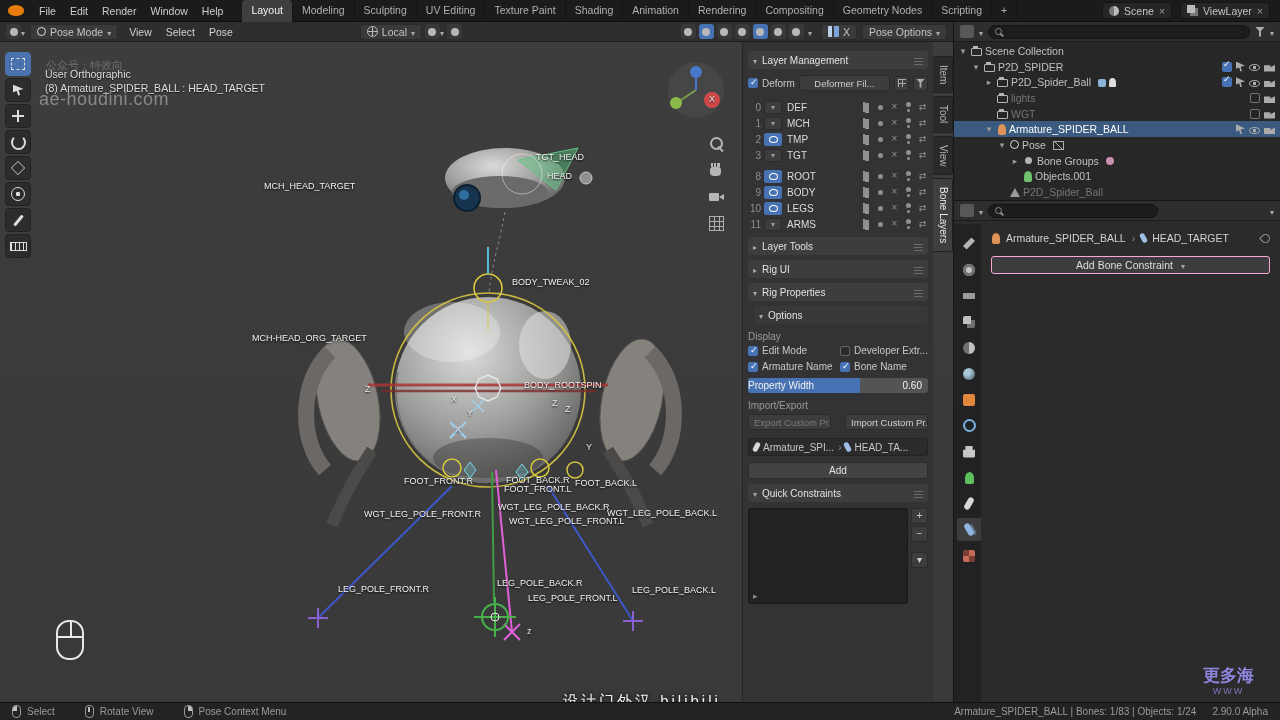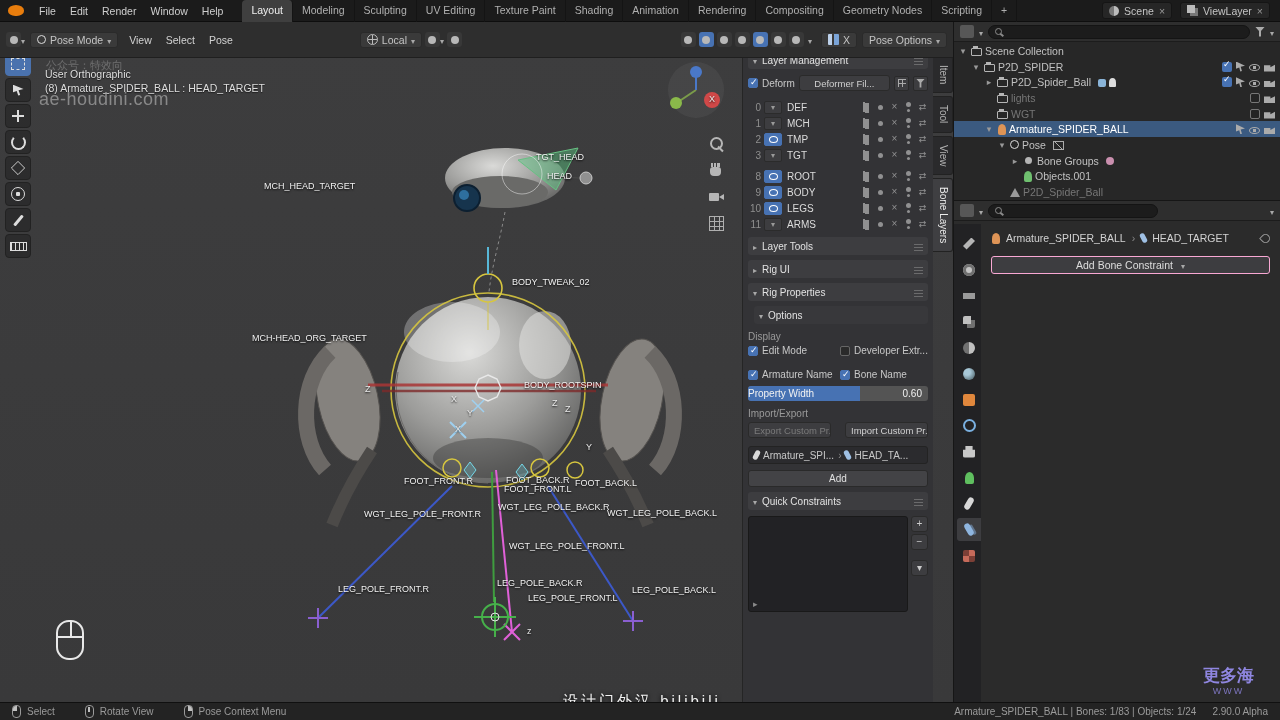--- a/index.html
+++ b/index.html
@@ -12,21 +12,21 @@
 .menu{padding:0 7px;color:#cfcfcf;font-size:10.5px;}
 #workspaces{display:flex;margin-left:12px;height:22px;align-items:stretch;}
 .wtab{padding:4px 9px 3px;color:#b0b0b0;font-size:10.5px;border-right:1px solid #141414;}
 .wtab.active{background:#3f3f3f;color:#f0f0f0;border-radius:4px 4px 0 0;}
 #tb-right{margin-left:auto;display:flex;align-items:center;gap:8px;padding-right:10px;}
 .tbsel{display:flex;align-items:center;gap:5px;background:#262626;border:1px solid #151515;border-radius:3px;padding:1px 6px;height:17px;font-size:10.5px;}
 .xbtn{color:#999;}.xbtn::after{content:'×';}
 .mi{width:11px;height:11px;display:inline-block;position:relative;flex:none;}
 
 
-#vp-header{position:absolute;left:0;top:22px;width:953px;height:36px;background:#2e2e2e;border-bottom:1px solid #1f1f1f;display:flex;align-items:center;z-index:4;font-size:10.5px;}
+#vp-header{position:absolute;left:0;top:22px;width:953px;height:20px;background:#2e2e2e;border-bottom:1px solid #1f1f1f;display:flex;align-items:center;z-index:4;font-size:10.5px;}
 .hdd{display:flex;align-items:center;gap:4px;padding:1px 6px;background:#3a3a3a;border:1px solid #2a2a2a;border-radius:3px;margin-left:5px;height:16px;white-space:nowrap;}
 .hmenus{display:flex;margin-left:4px;}
 .hmenu{padding:0 7px;color:#d2d2d2;}
 .tri-d{display:inline-block;}
 .tri-d::after{content:'▾';color:#a8a8a8;font-size:8px;}
 .tri-r::after{content:'▸';color:#a8a8a8;font-size:8px;}
 .hic{width:15px;height:15px;border-radius:3px;background:#383838;display:inline-flex;align-items:center;justify-content:center;margin-left:3px;flex:none;}
 .hic::after{content:'';width:8px;height:8px;border-radius:50%;background:#b8b8b8;}
 .hic.on{background:#4772b3;}
 .hright{margin-left:auto;display:flex;align-items:center;padding-right:6px;}
@@ -99,21 +99,21 @@
 .lrow.on .ltgl{background:#4772b3;border-color:#4772b3;}
 .lrow.on .ltgl::after{content:'';width:7px;height:5px;border:1px solid #fff;border-radius:50%;}
 .lname{flex:1;color:#dcdcdc;padding-left:2px;}
 .lic{width:11px;height:12px;opacity:.75;flex:none;position:relative;}
 .lic.f::after{content:'';position:absolute;left:2px;top:1px;width:2px;height:10px;background:#b0b0b0;box-shadow:2px 1px 0 #b0b0b0,4px 1px 0 #b0b0b0;}
 .lic.d::after{content:'';position:absolute;left:3px;top:4px;width:5px;height:5px;border-radius:50%;background:#b0b0b0;}
 .lic.x::after{content:'×';color:#b0b0b0;font-size:10px;line-height:12px;display:block;text-align:center;}
 .lic.p::after{content:'';position:absolute;left:3px;top:1px;width:5px;height:5px;border-radius:50%;background:#b0b0b0;box-shadow:0 6px 0 -1px #b0b0b0;}
 .lic.s::after{content:'⇄';color:#b0b0b0;font-size:9px;line-height:12px;display:block;text-align:center;}
 .nlabel{color:#9a9a9a;margin:7px 0 3px;}
-.chkgrid{display:grid;grid-template-columns:1fr 1fr;gap:13px 4px;margin:3px 0;text-align:center;}
+.chkgrid{display:grid;grid-template-columns:1fr 1fr;gap:5px 4px;margin:3px 0;text-align:center;}
 .slider{position:relative;height:15px;background:#545454;border-radius:3px;overflow:hidden;margin:6px 0;display:flex;align-items:center;}
 .slider .fill{position:absolute;left:0;top:0;bottom:0;background:#4772b3;}
 .slider .slabel{position:relative;z-index:1;color:#f2f2f2;}
 .slider .sval{position:relative;z-index:1;margin-left:auto;margin-right:6px;color:#f2f2f2;}
 .btnrow{display:flex;gap:14px;margin:3px 0;}
 .btnrow .nbtn{flex:1;text-align:center;}
 .trow{display:flex;align-items:center;gap:4px;background:#2b2b2e;border:1px solid #232323;border-radius:3px;height:18px;margin:8px 0 6px;padding:0 5px;}
 .chev::after{content:'›';color:#8a8a8a;}
 .ico-bone-sm{background:#d8d8d8;border-radius:3px;width:5px;height:10px;transform:rotate(28deg);}
 .ico-bonew-sm{background:#9fc0e4;border-radius:3px;width:5px;height:10px;transform:rotate(-28deg);}
@@ -401,21 +401,21 @@
       <span class="bone-label" style="left: 264px; top: 181px;">MCH_HEAD_TARGET</span>
       <span class="bone-label" style="left: 512px; top: 277px;">BODY_TWEAK_02</span>
       <span class="bone-label" style="left: 252px; top: 333px;">MCH-HEAD_ORG_TARGET</span>
       <span class="bone-label" style="left: 524px; top: 380px;">BODY_ROOTSPIN</span>
       <span class="bone-label" style="left: 404px; top: 476px;">FOOT_FRONT.R</span>
       <span class="bone-label" style="left: 506px; top: 475px;">FOOT_BACK.R</span>
       <span class="bone-label" style="left: 504px; top: 484px;">FOOT_FRONT.L</span>
       <span class="bone-label" style="left: 575px; top: 478px;">FOOT_BACK.L</span>
       <span class="bone-label" style="left: 364px; top: 509px;">WGT_LEG_POLE_FRONT.R</span>
       <span class="bone-label" style="left: 498px; top: 502px;">WGT_LEG_POLE_BACK.R</span>
-      <span class="bone-label" style="left: 509px; top: 516px; margin-top: 25px;">WGT_LEG_POLE_FRONT.L</span>
+      <span class="bone-label" style="left: 509px; top: 516px;">WGT_LEG_POLE_FRONT.L</span>
       <span class="bone-label" style="left: 607px; top: 508px;">WGT_LEG_POLE_BACK.L</span>
       <span class="bone-label" style="left: 338px; top: 584px;">LEG_POLE_FRONT.R</span>
       <span class="bone-label" style="left: 497px; top: 578px;">LEG_POLE_BACK.R</span>
       <span class="bone-label" style="left: 528px; top: 593px;">LEG_POLE_FRONT.L</span>
       <span class="bone-label" style="left: 632px; top: 585px;">LEG_POLE_BACK.L</span>
     </div>
   <div id="axis-labels">
 
   <span class="axis-label" style="left: 365px; top: 384px;">Z</span>
       <span class="axis-label" style="left: 451px; top: 394px;">X</span>

